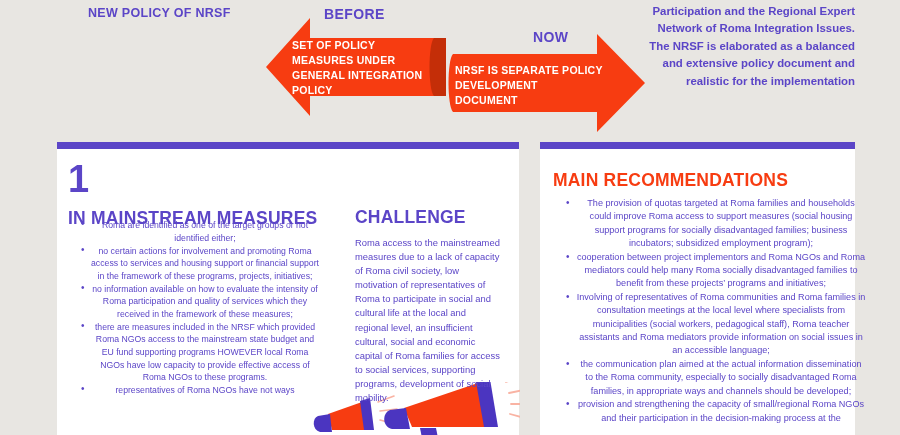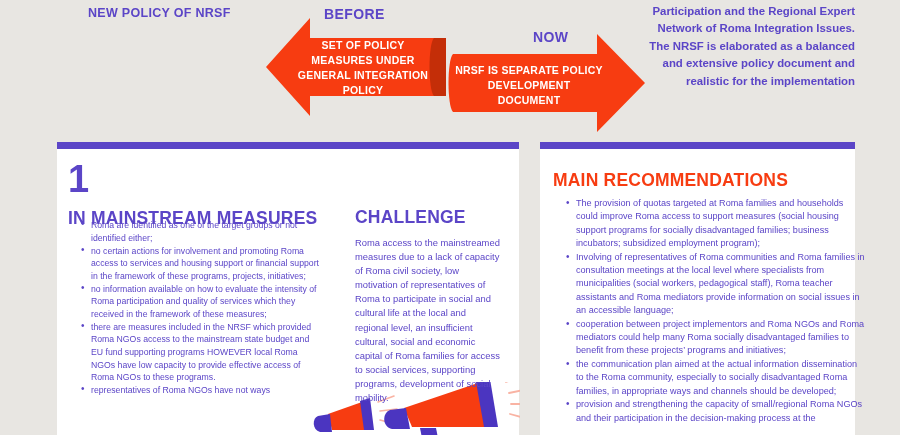--- a/index.html
+++ b/index.html
@@ -74,21 +74,21 @@
     z-index: 2;
   }
   .arrow-left-wrap svg, .arrow-right-wrap svg { display:block; }
 
   .arrow-text {
     position: absolute;
     color: #ffffff;
     font-size: 10.5px;
     font-weight: bold;
     line-height: 15px;
-    text-align: center;
+    text-align: left;
     letter-spacing: 0.25px;
     z-index: 5;
   }
   .arrow-text.left {
     left: 292px;
     top: 38px;
     width: 142px;
   }
   .arrow-text.right {
     left: 455px;
@@ -169,20 +169,21 @@
     position: absolute;
     margin: 0;
     padding: 0 0 0 13px;
     list-style: none;
     color: #5b45c7;
     z-index: 4;
   }
   ul.bullets li {
     position: relative;
     margin: 0 0 0.5px 0;
+    text-align: center;
   }
   ul.bullets li::before {
     content: "•";
     position: absolute;
     left: -10px;
     top: -1px;
     font-size: 10px;
     color: #5b45c7;
   }
 
@@ -301,19 +302,19 @@
   </div>
 
   <div class="card card-right">
     <div class="card-bar"></div>
   </div>
 
   <div class="heading-orange">MAIN RECOMMENDATIONS</div>
 
   <ul class="bullets bullets-right">
     <li>The provision of quotas targeted at Roma families and households could improve Roma access to support measures (social housing support programs for socially disadvantaged families; business incubators; subsidized employment program);</li>
+    <li>cooperation between project implementors and Roma NGOs and Roma mediators could help many Roma socially disadvantaged families to benefit from these projects’ programs and initiatives;</li>
     <li>Involving of representatives of Roma communities and Roma families in consultation meetings at the local level where specialists from municipalities (social workers, pedagogical staff), Roma teacher assistants and Roma mediators provide information on social issues in an accessible language;</li>
-    <li>cooperation between project implementors and Roma NGOs and Roma mediators could help many Roma socially disadvantaged families to benefit from these projects’ programs and initiatives;</li>
     <li>the communication plan aimed at the actual information dissemination to the Roma community, especially to socially disadvantaged Roma families, in appropriate ways and channels should be developed;</li>
     <li>provision and strengthening the capacity of small/regional Roma NGOs and their participation in the decision-making process at the</li>
   </ul>
 
 </div>
 
 </body></html>

